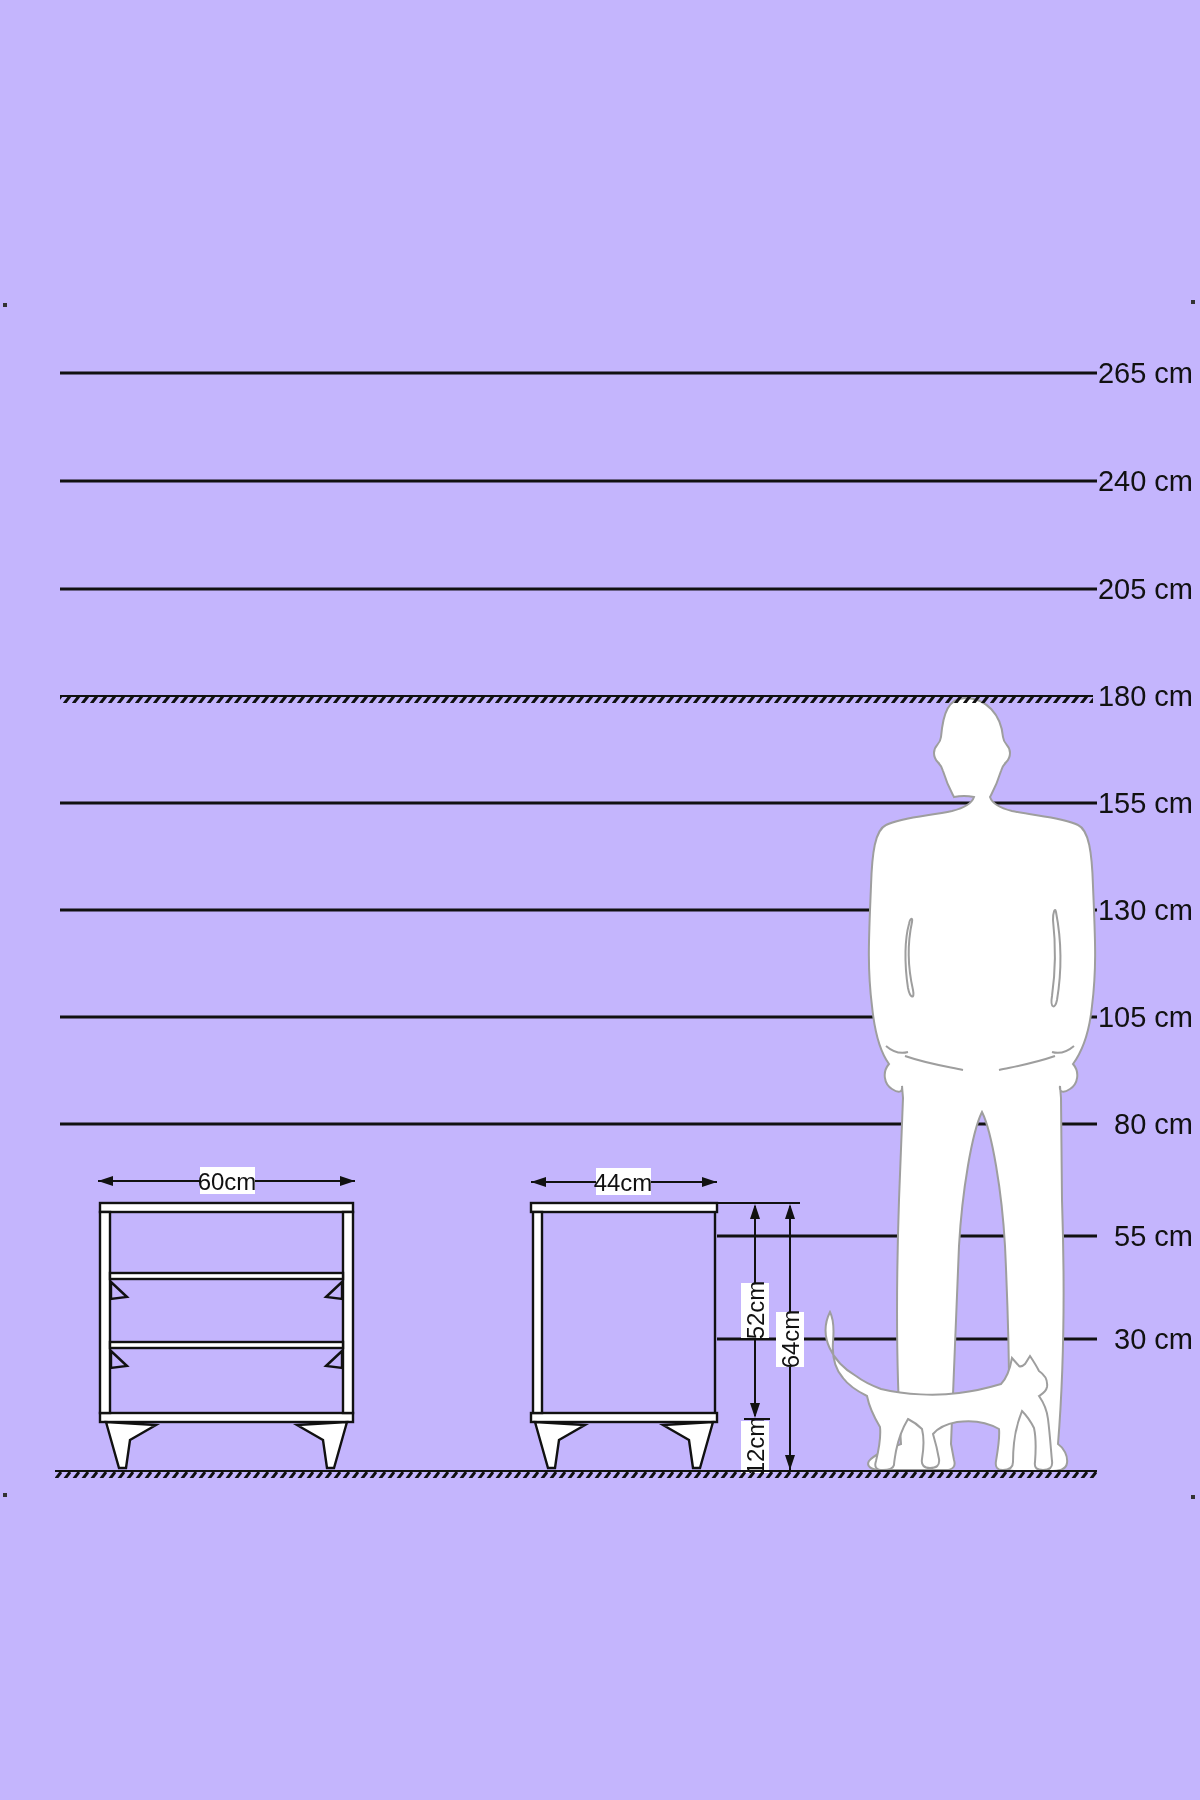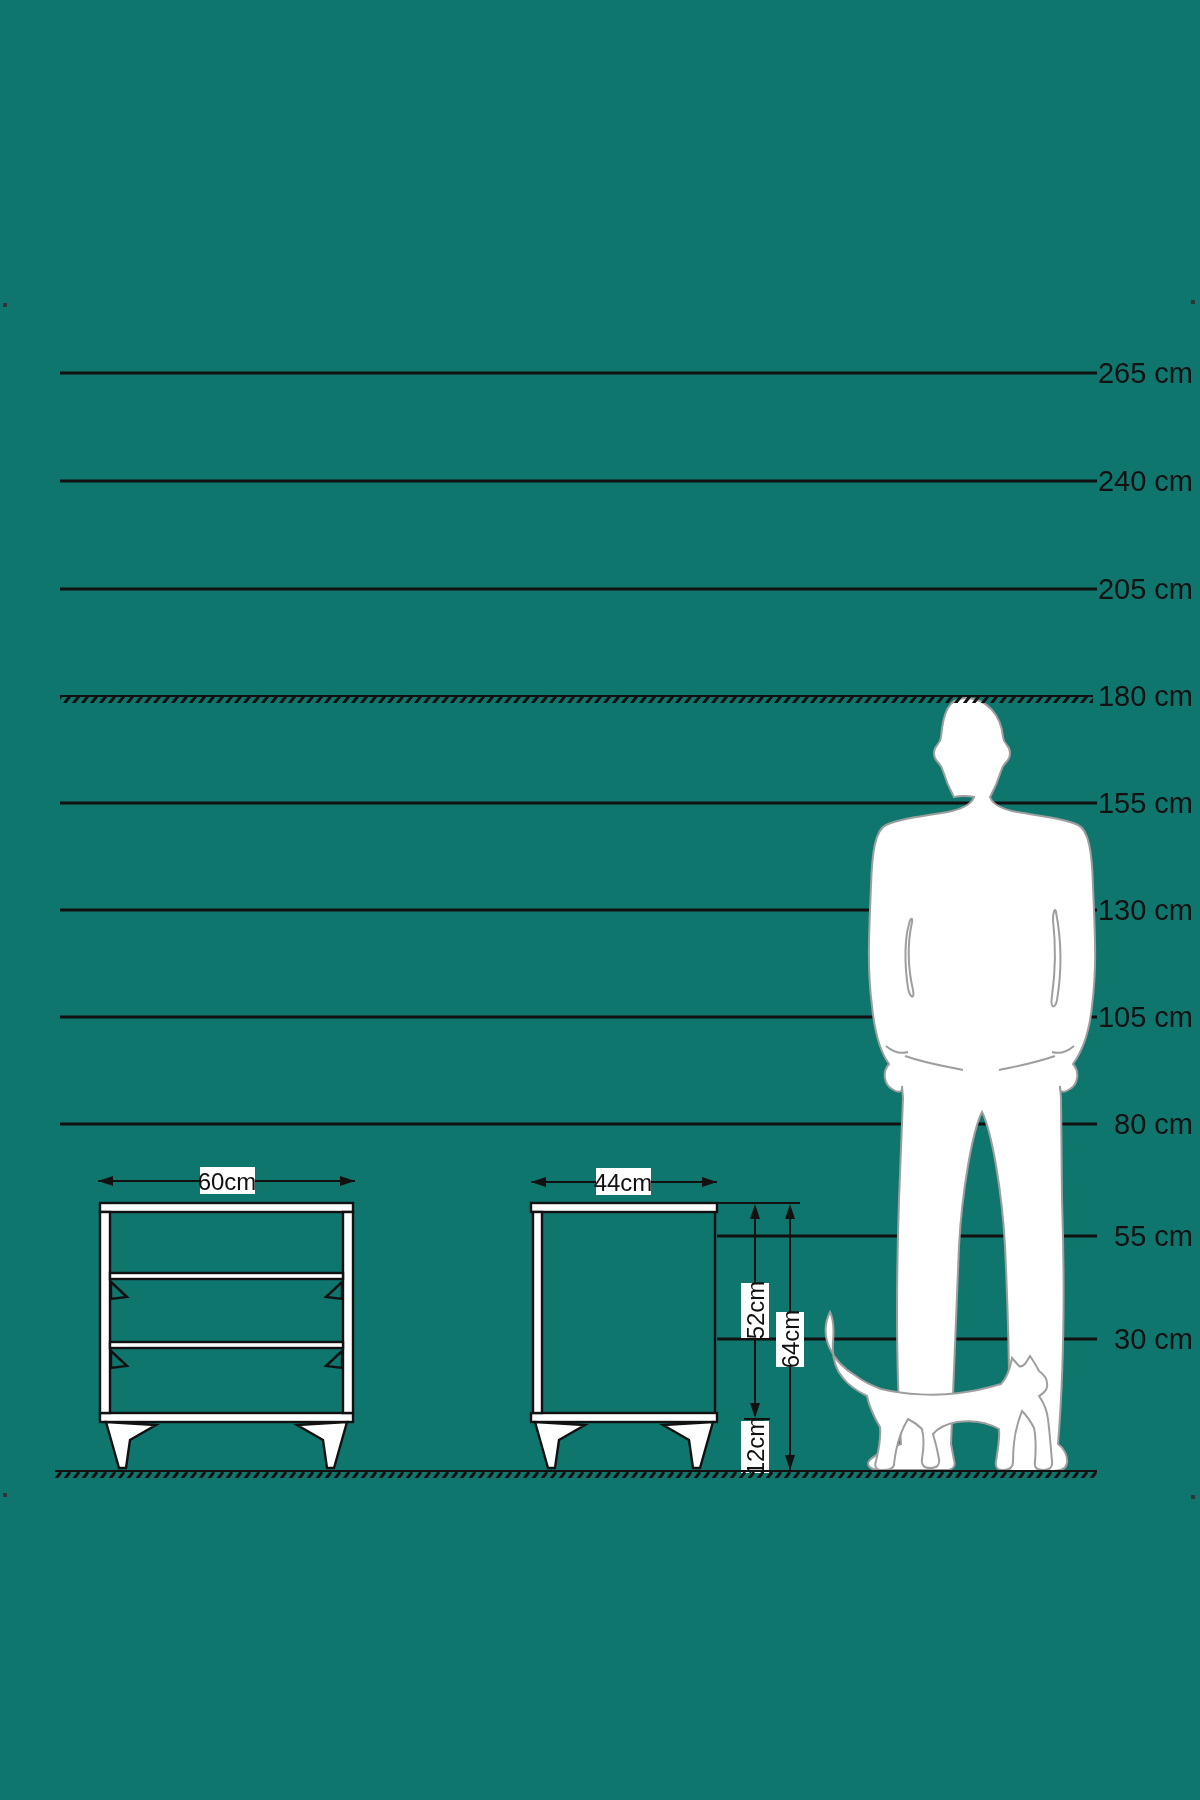--- a/index.html
+++ b/index.html
@@ -1,16 +1,16 @@
 <!DOCTYPE html>
 <html><head>
 <meta charset="utf-8">
 <style>
   html,body{margin:0;padding:0;background:#fff;}
-  .page{position:relative;width:1200px;height:1800px;background:#0f766e;overflow:hidden;}
+  .page{position:relative;width:1200px;height:1800px;background:#c4b5fd;overflow:hidden;}
   svg{position:absolute;left:0;top:0;}
   .rlabel{font-family:"Liberation Sans",sans-serif;font-size:29px;fill:#111;}
   .dlabel{font-family:"Liberation Sans",sans-serif;font-size:24px;fill:#111;}
   .rline{stroke:#111;stroke-width:3;}
   .cab{stroke:#111;stroke-width:2.4;fill:#fff;}
   .cabline{stroke:#111;stroke-width:2.4;fill:none;}
   .dim{stroke:#111;stroke-width:2;fill:none;}
   .dimfill{fill:#111;stroke:none;}
   .fig{stroke:#9e9e9e;stroke-width:2;fill:#fff;}
   .figline{stroke:#9e9e9e;stroke-width:2;fill:none;}

